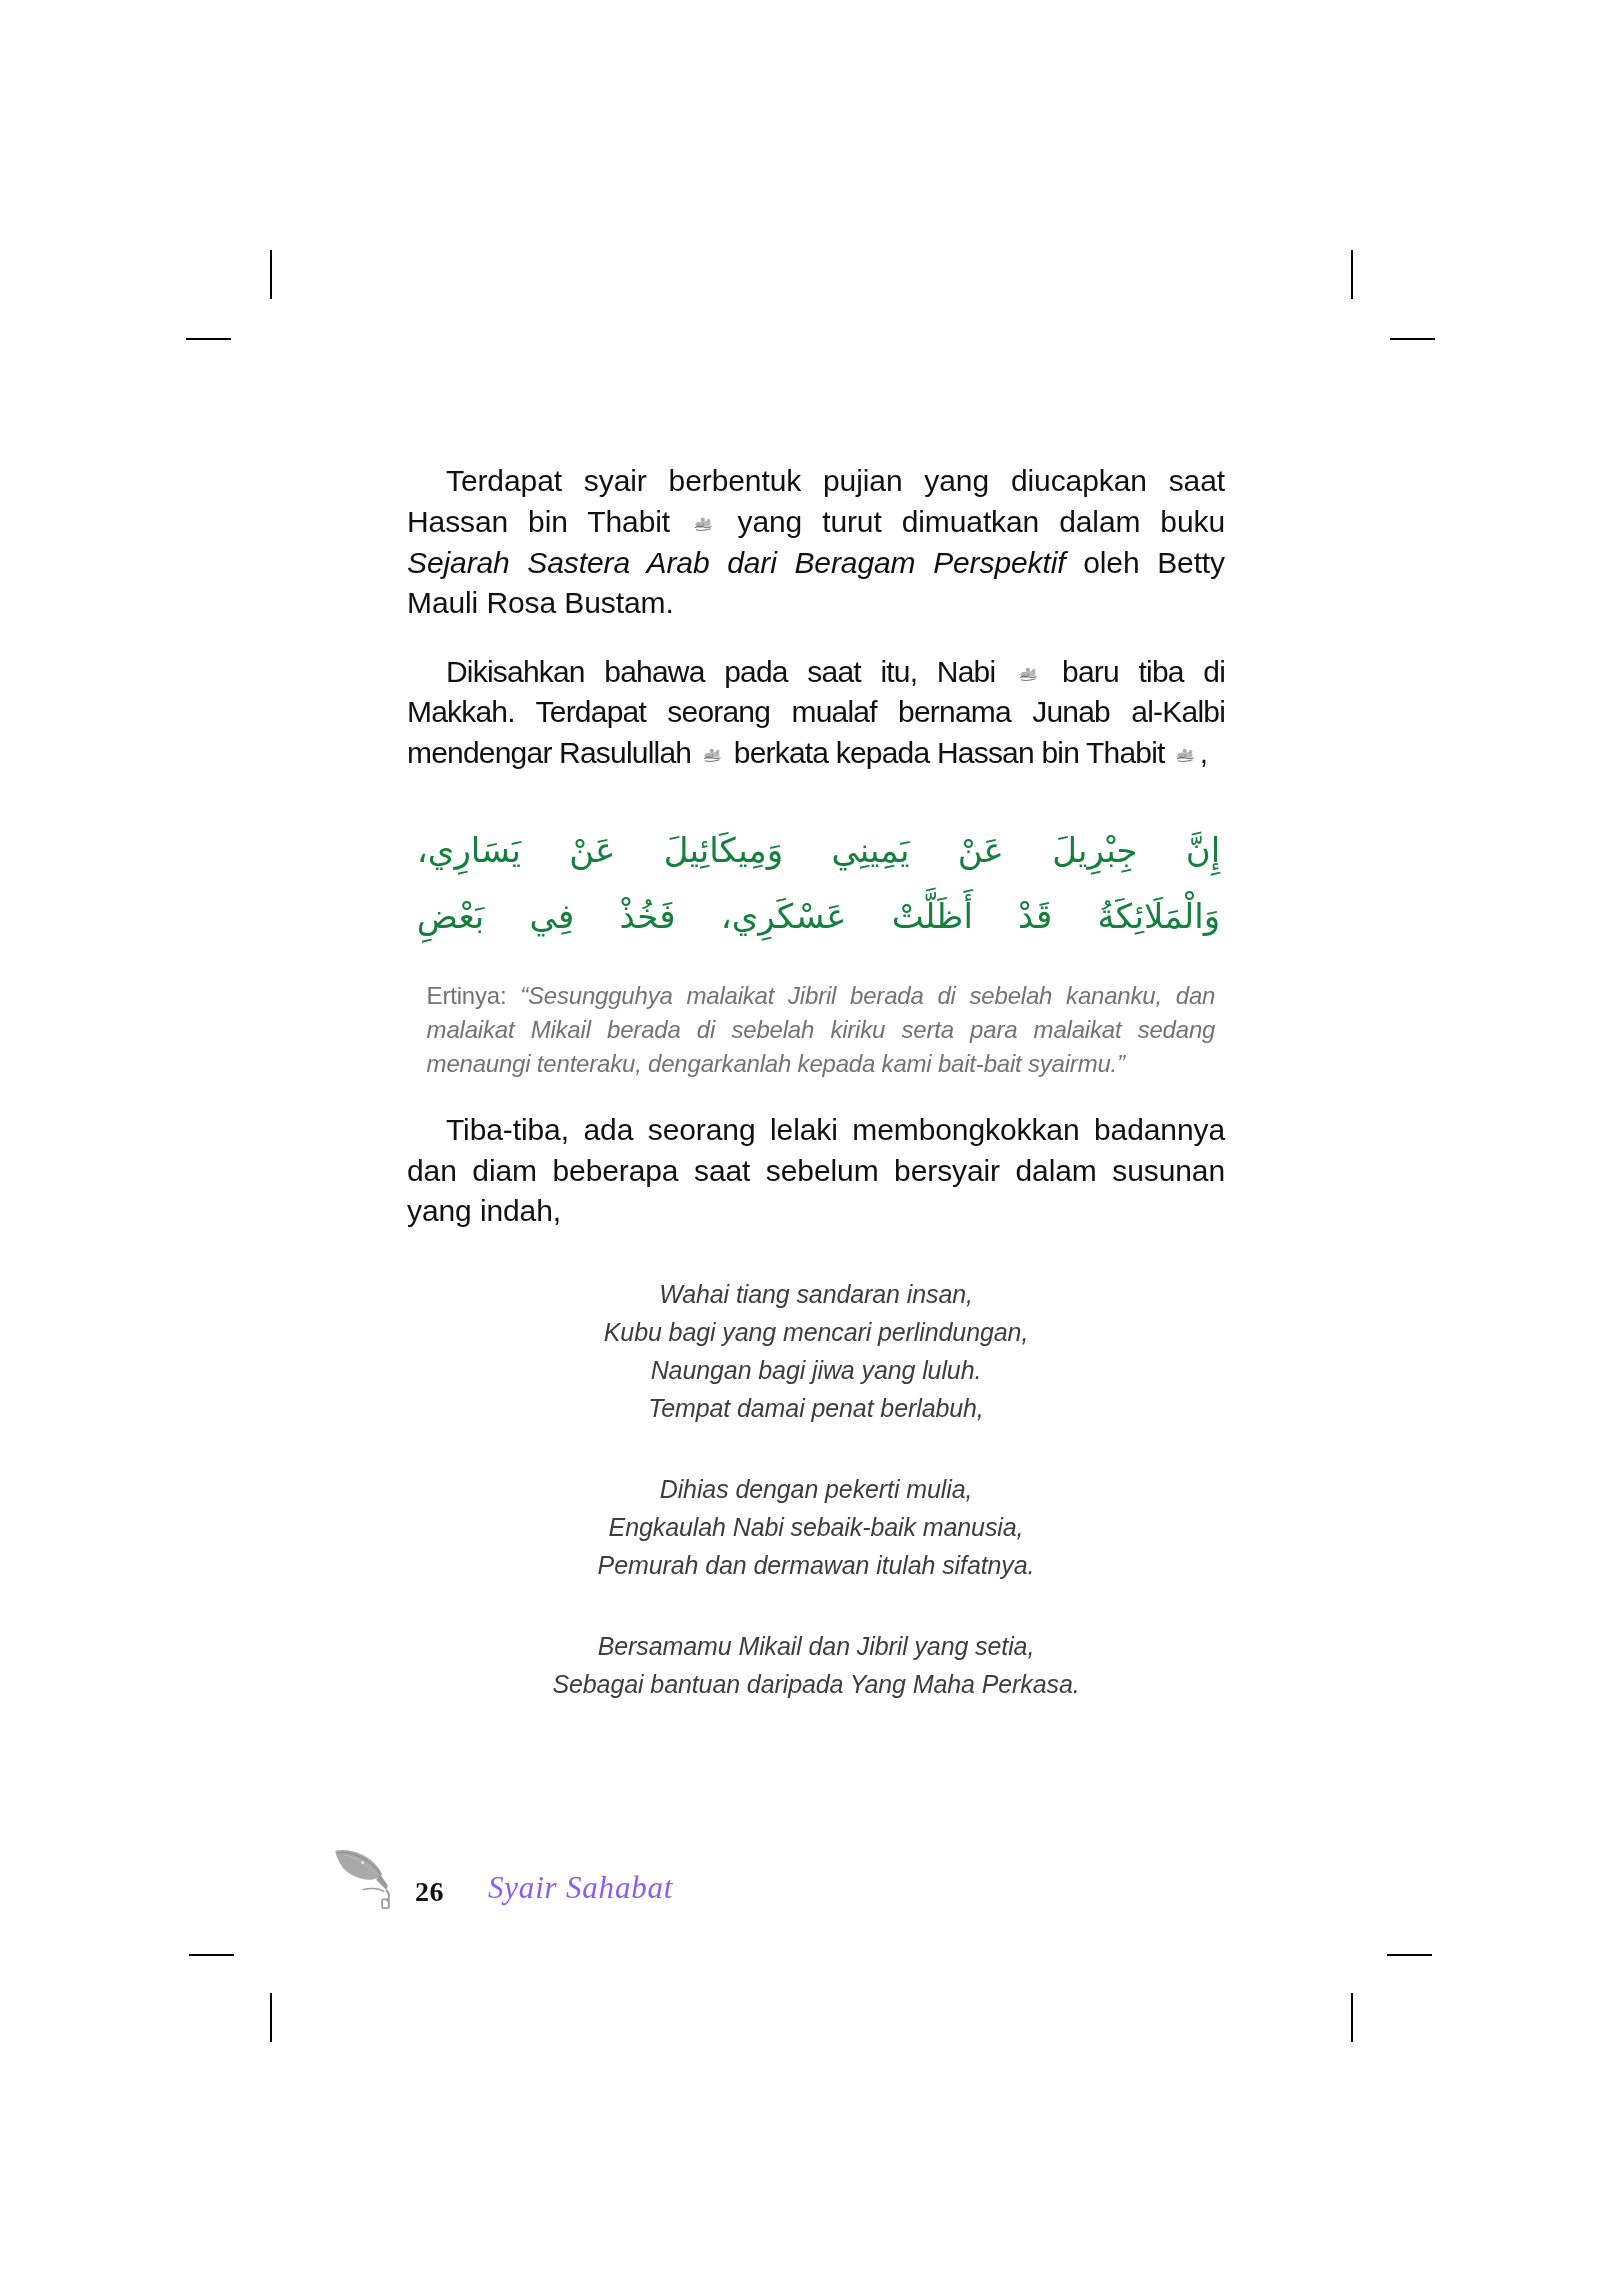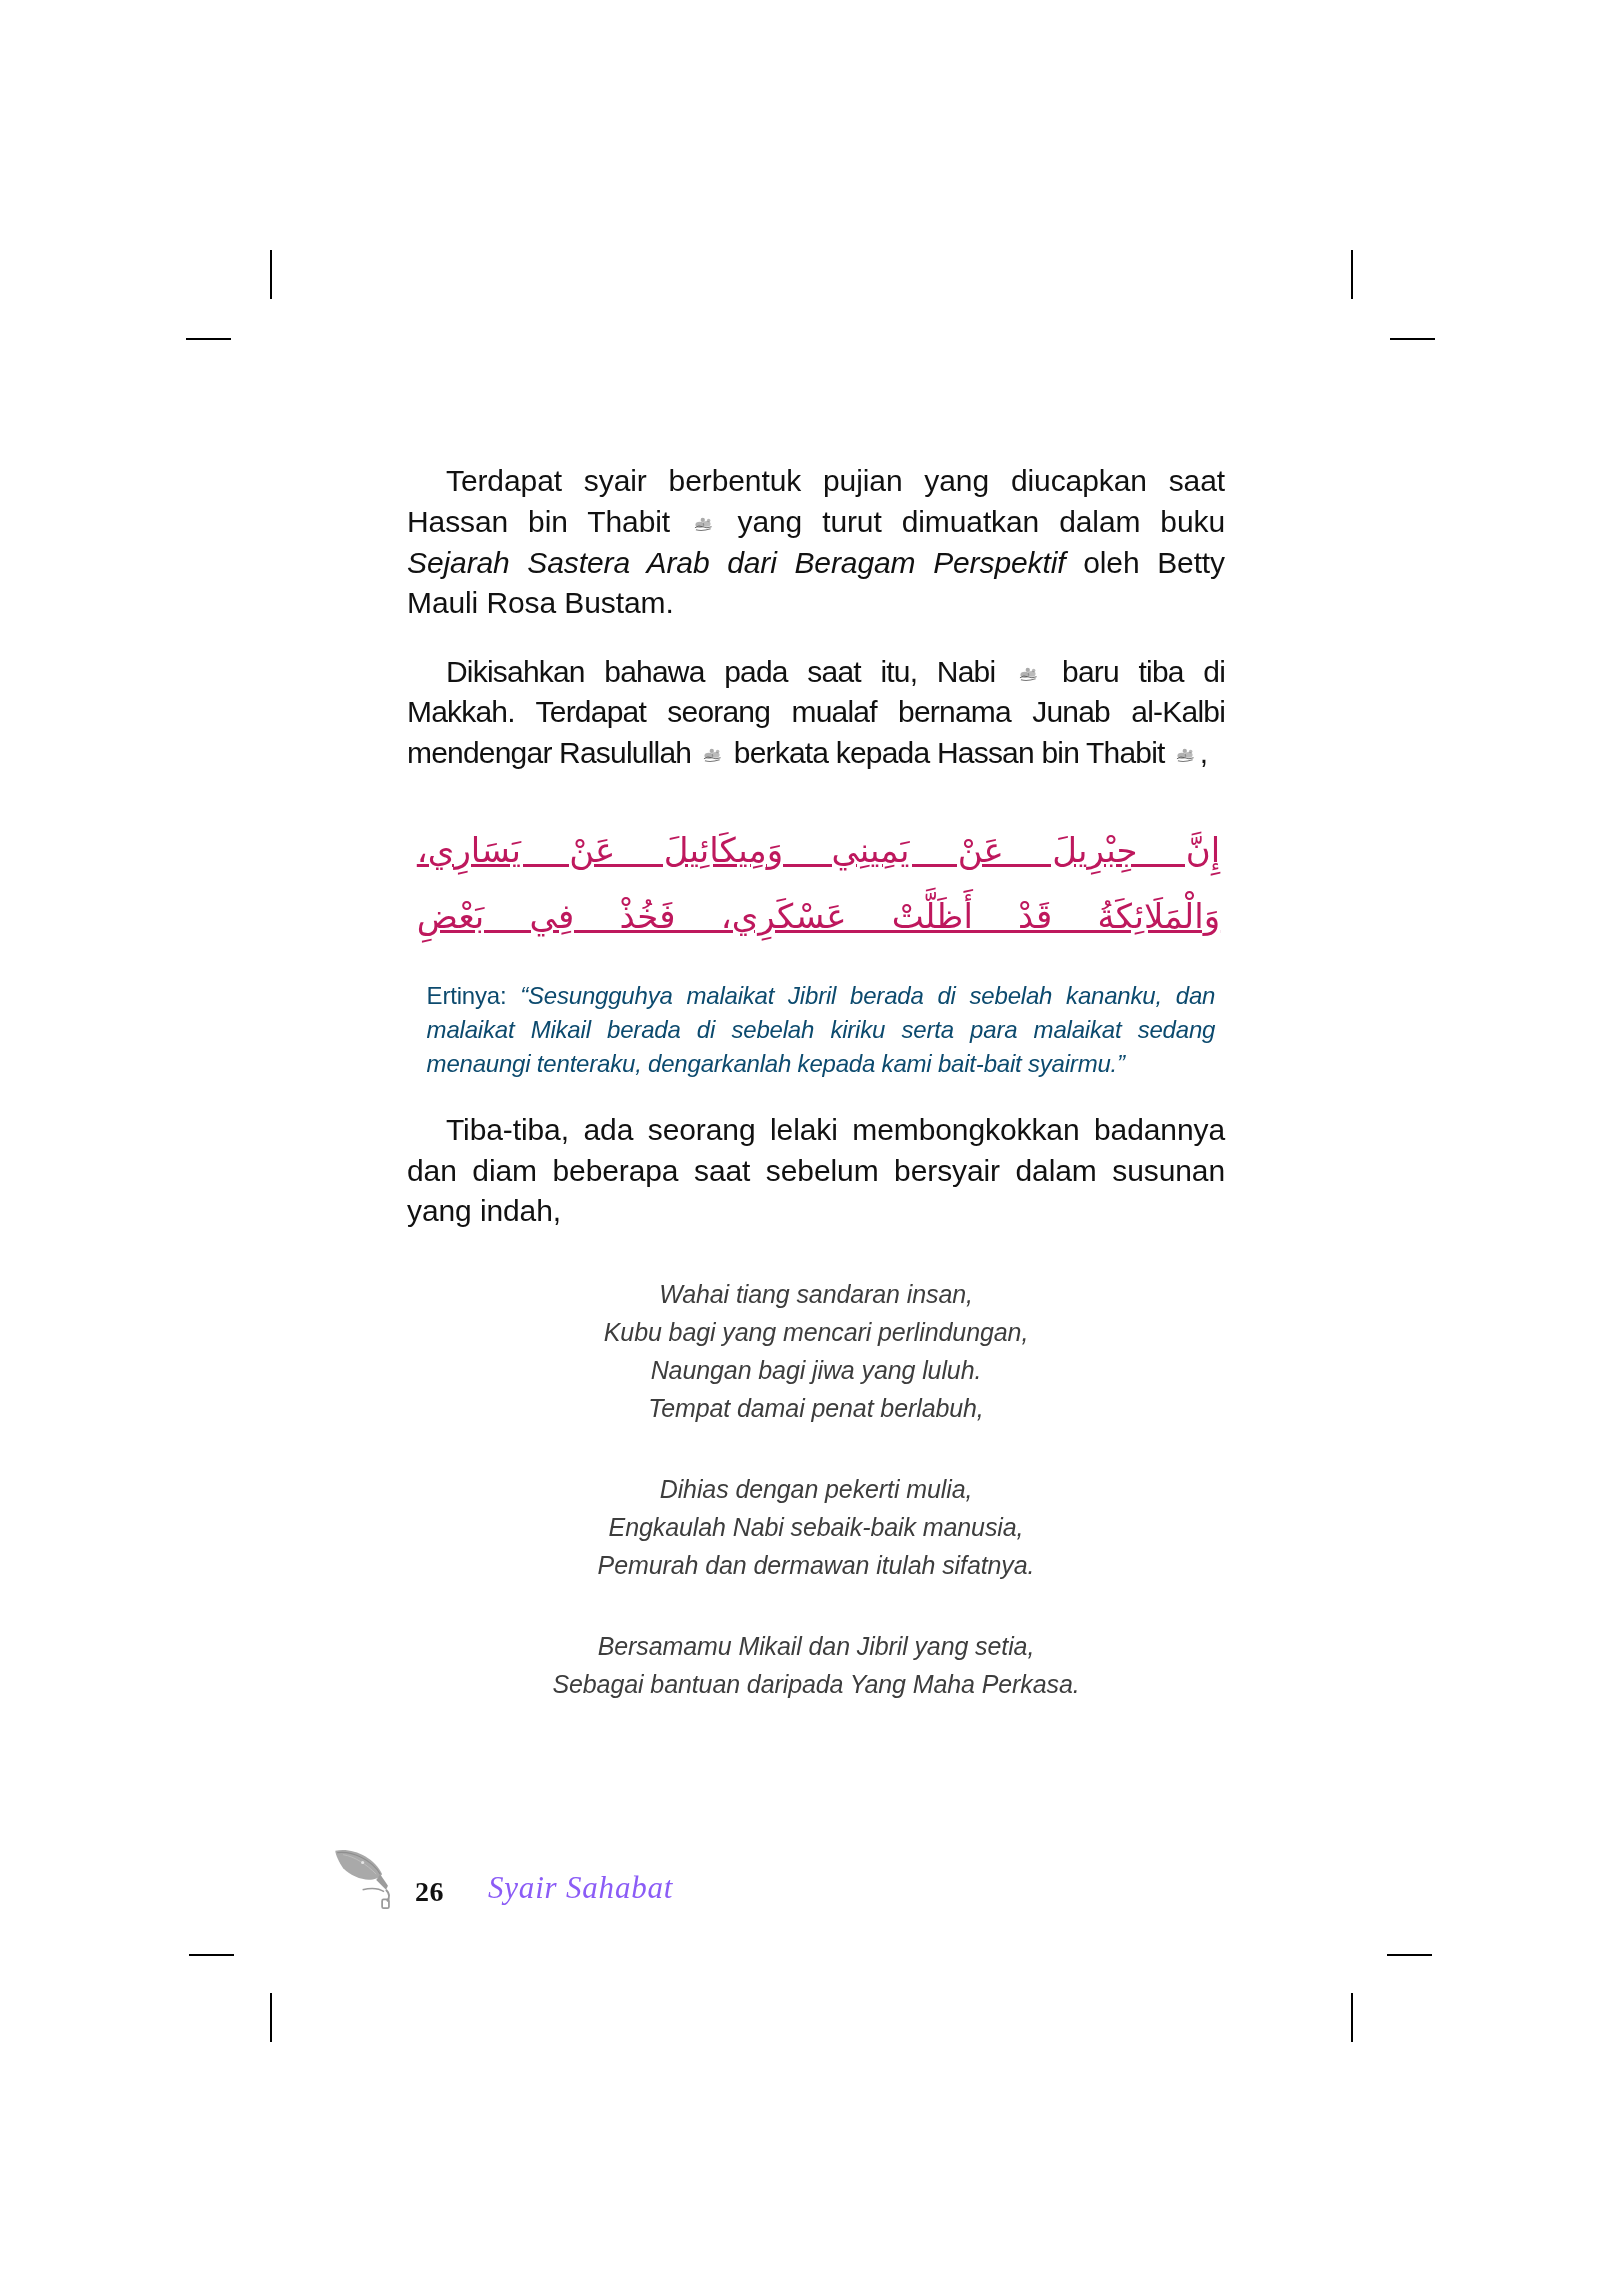--- a/index.html
+++ b/index.html
@@ -75,23 +75,22 @@
   .saw-glyph svg { display: block; }
 
   
   .arabic-block {
     margin: 43px 0 25.5px 0;
     direction: rtl;
     text-align: justify;
     font-family: "DejaVu Sans", sans-serif;
     font-size: 34px;
     line-height: 1.95;
-    color: #be185d;
+    color: #15803d;
     padding: 0 4.9px 0 9.8px;
-    text-decoration: underline;
   }
   .arabic-line {
     display: block;
   }
   .arabic-line.l1,
   .arabic-line.l2 {
     text-align: justify;
     text-align-last: justify;
   }
   .arabic-line.l3 {
@@ -102,21 +101,21 @@
   
   .translation {
     margin: 29px 0 29px 0;
     padding-left: 19.6px;
     padding-right: 9.8px;
     font-size: 24px;
     line-height: 1.42;
     font-style: italic;
     font-stretch: condensed;
     text-align: justify;
-    color: #0c4a6e;
+    color: #737373;
     letter-spacing: -0.2px;
   }
   .translation .lead {
     font-style: normal;
   }
 
   
   .poem {
     margin-top: 43px;
   }

